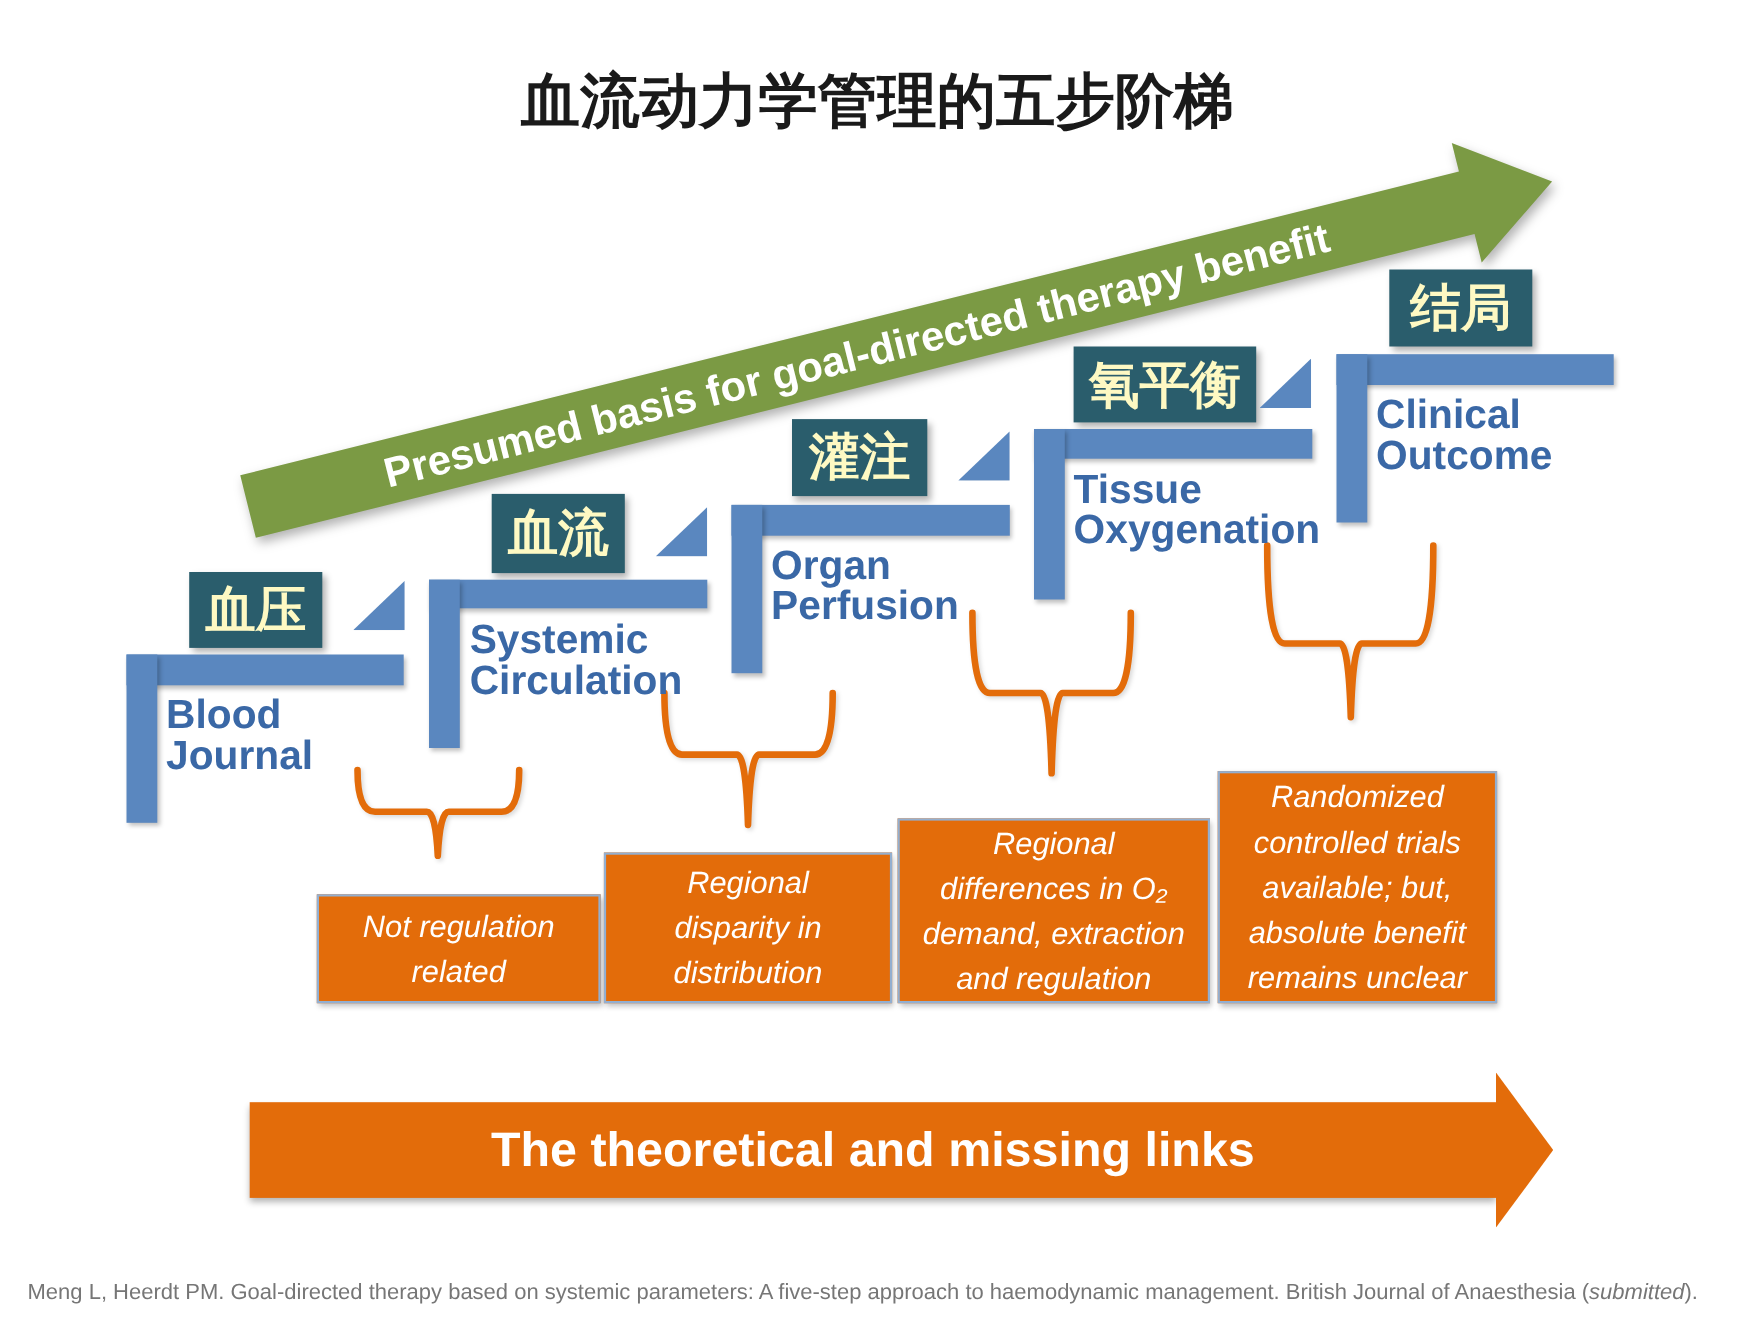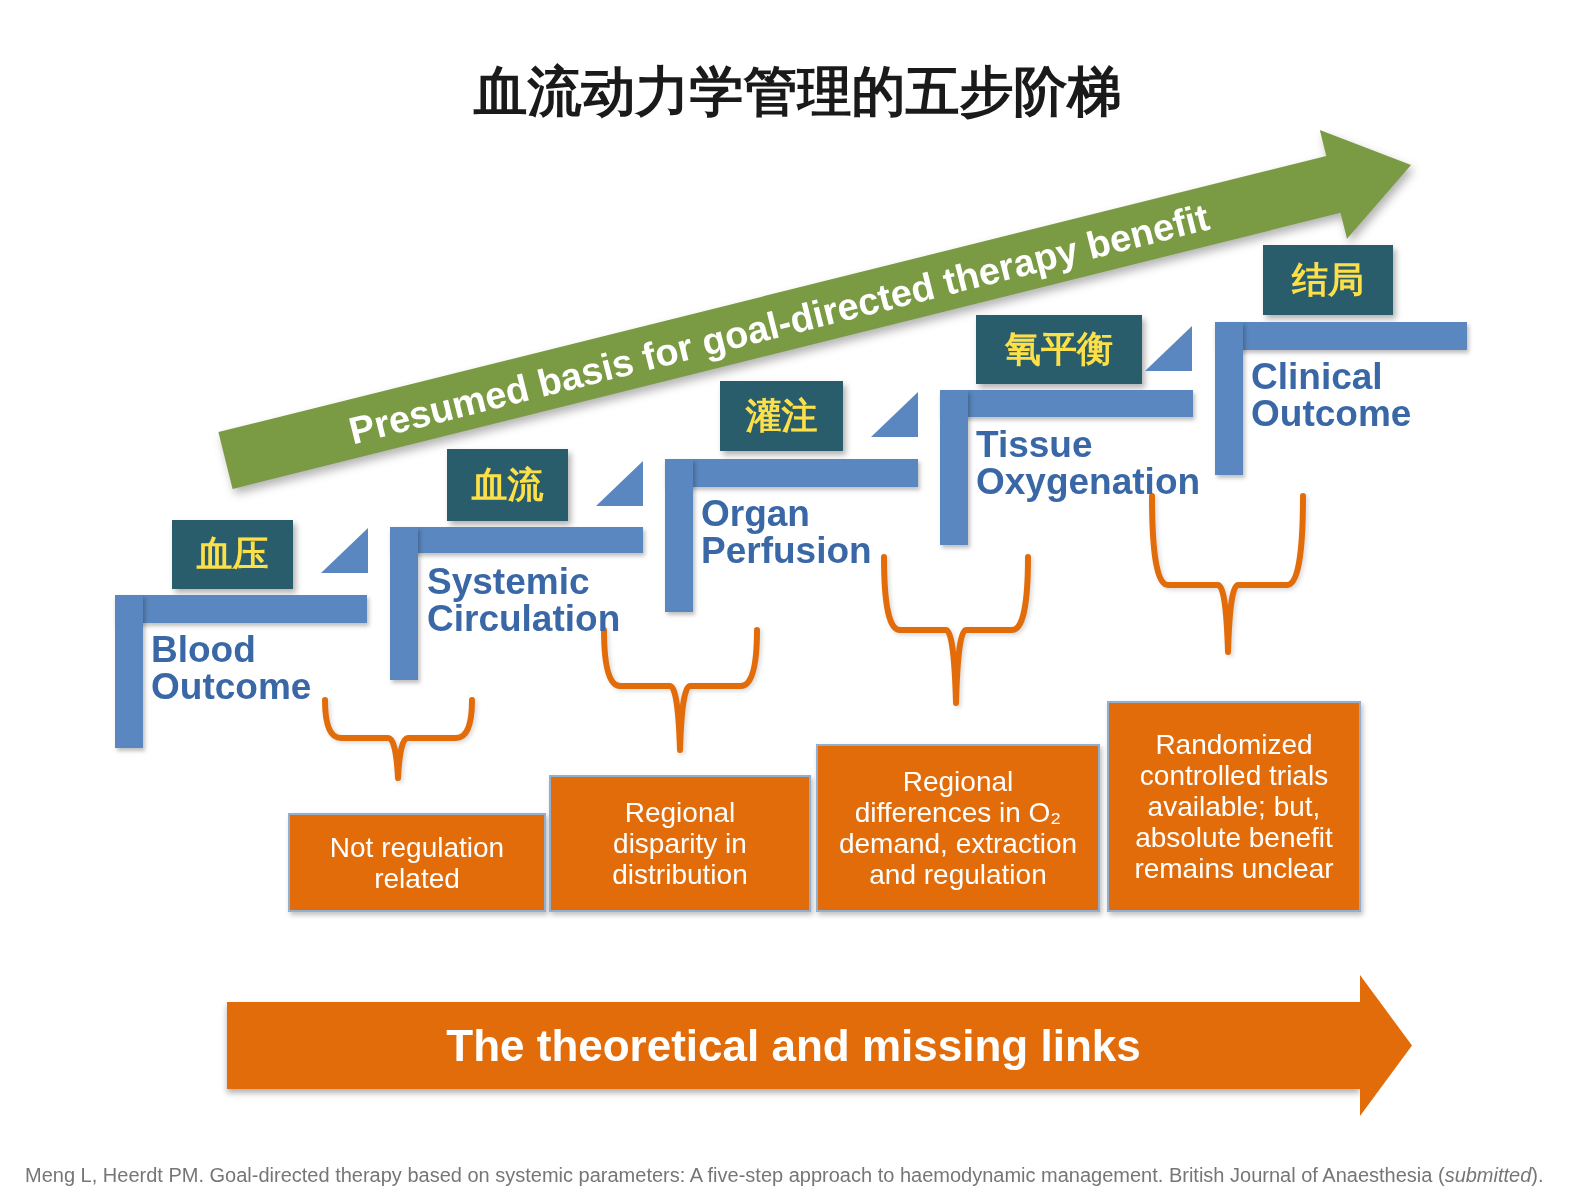--- a/index.html
+++ b/index.html
@@ -23,39 +23,40 @@
     font-family:"Liberation Sans","DejaVu Sans",sans-serif;
   }
   .brace{
     fill:none;stroke:var(--orange);stroke-width:6px;
     stroke-linecap:round;stroke-linejoin:round;
     filter:drop-shadow(2px 2px 2px rgba(0,0,0,0.15));
   }
   .step{position:absolute;left:0;top:0;width:0;height:0;}
   .zh-box{
     position:absolute;display:flex;align-items:center;justify-content:center;
-    background:var(--teal);color:#fde047;font-size:36px;font-weight:bold;
+    background:var(--teal);color:#fef9c3;font-size:46px;font-weight:bold;
     font-family:"DejaVu Serif","Liberation Serif",serif;
     box-shadow:3px 4px 6px rgba(0,0,0,0.30);
   }
   .bar{position:absolute;background:var(--blue);box-shadow:2px 3px 4px rgba(0,0,0,0.25);}
   .tri{
     position:absolute;background:var(--blue);
     clip-path:polygon(0 100%, 100% 100%, 100% 0);
     filter:drop-shadow(2px 2px 2px rgba(0,0,0,0.2));
   }
   .step-label{
     position:absolute;color:var(--step-text);font-weight:bold;
     font-size:37px;line-height:37px;
   }
   .note{
     position:absolute;display:flex;align-items:center;justify-content:center;
     background:var(--orange);border:2px solid var(--box-border);
-    color:#ffffff;text-align:center;font-size:28px;line-height:31px;
+    color:#ffffff;text-align:center;font-size:28px;line-height:41px;
     box-shadow:2px 3px 5px rgba(0,0,0,0.25);
+    font-style:italic;
   }
   .note .note-text{display:inline-block;}
   .bottom-arrow-body{
     position:absolute;left:227px;top:1002px;width:1133px;height:87px;
     background:var(--orange);display:flex;align-items:center;justify-content:center;
     color:#ffffff;font-size:44px;font-weight:bold;
     box-shadow:0 4px 6px rgba(0,0,0,0.30);
   }
   .bottom-arrow-head{
     position:absolute;left:1360px;top:975px;width:52px;height:141px;
@@ -84,21 +85,21 @@
     <path class="brace" d="M884,557 Q884,630 900,630 L946,630 Q954,630 956,703 Q958,630 966,630 L1012,630 Q1028,630 1028,557"></path>
     <path class="brace" d="M1152,496 Q1152,585 1168,585 L1218,585 Q1226,585 1228,652 Q1230,585 1238,585 L1287,585 Q1303,585 1303,496"></path>
   </svg>
 
   <div class="step">
     <div class="zh-box" style="left:172px;top:520px;width:121px;height:69px">
       <span>血压</span>
     </div>
     <div class="bar" style="left:115px;top:595px;width:252px;height:28px"></div>
     <div class="bar" style="left:115px;top:595px;width:28px;height:153px"></div>
-    <div class="step-label" style="left:151px;top:631px;width:150px">Blood Outcome</div>
+    <div class="step-label" style="left:151px;top:631px;width:150px">Blood Journal</div>
     <div class="tri" style="left:321px;top:528px;width:47px;height:45px"></div>
   </div>
 
   <div class="step">
     <div class="zh-box" style="left:447px;top:449px;width:121px;height:72px">
       <span>血流</span>
     </div>
     <div class="bar" style="left:390px;top:527px;width:253px;height:26px"></div>
     <div class="bar" style="left:390px;top:527px;width:28px;height:153px"></div>
     <div class="step-label" style="left:427px;top:563px;width:185px">Systemic Circulation</div>

